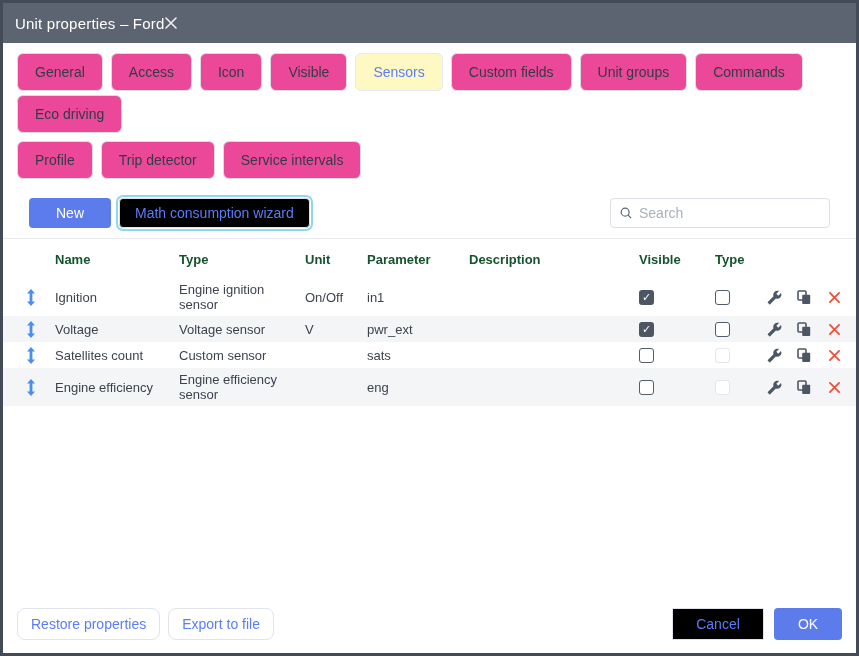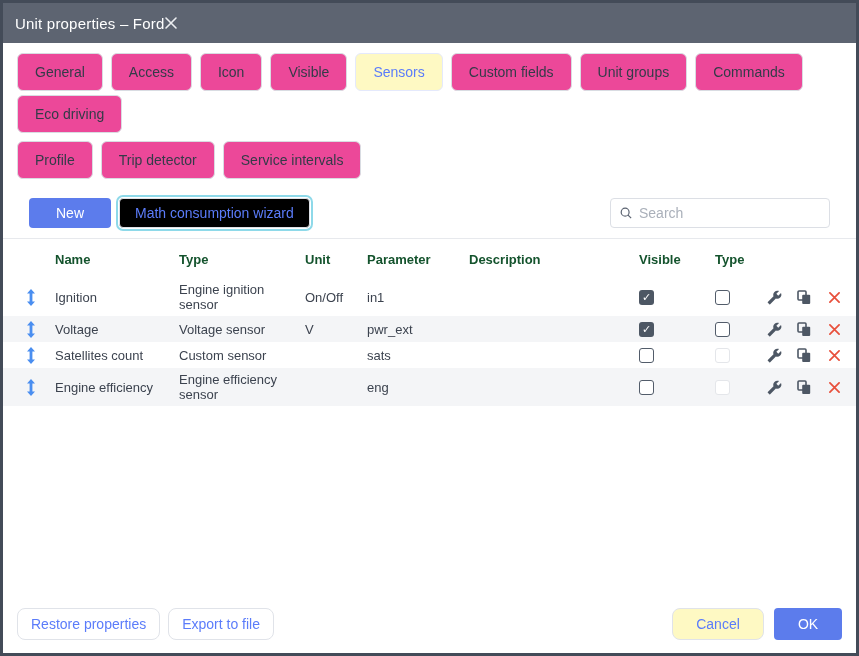--- a/index.html
+++ b/index.html
@@ -54,21 +54,21 @@
   .checkbox.disabled { border-color:#e4e6ea; cursor:default; }
   .action-cell { display:flex; justify-content:center; cursor:pointer; }
   .wrench { transform:scaleX(-1); }
   .spacer { flex:1 1 auto; background:#fff; }
   
   .footer { flex:0 0 auto; display:flex; align-items:center; padding:10px 14px 13px; }
   .btn-ghost { background:#fff; border:1px solid #e0e3e9; border-radius:8px; color:#5b7cfa;
     font-size:14px; padding:7px 13px; cursor:pointer; font-family:inherit; }
   .btn-ghost + .btn-ghost { margin-left:8px; }
   .footer-right { margin-left:auto; display:flex; }
-  .btn-cancel { background:#fef9c3; border:1px solid #e0e3e9; border-radius:8px; color:#5b7cfa;
+  .btn-cancel { background:#000000; border:1px solid #e0e3e9; border-radius:0; color:#5b7cfa;
     font-size:14px; width:92px; padding:7px 0; text-align:center; cursor:pointer; font-family:inherit; }
   .btn-ok { background:#5c7cec; border:none; border-radius:4px; color:#fff; font-size:14px;
     font-weight:500; width:68px; padding:8px 0; text-align:center; margin-left:10px;
     cursor:pointer; font-family:inherit; }
 </style>
 </head>
 <body>
 
 <div class="dialog">
 

